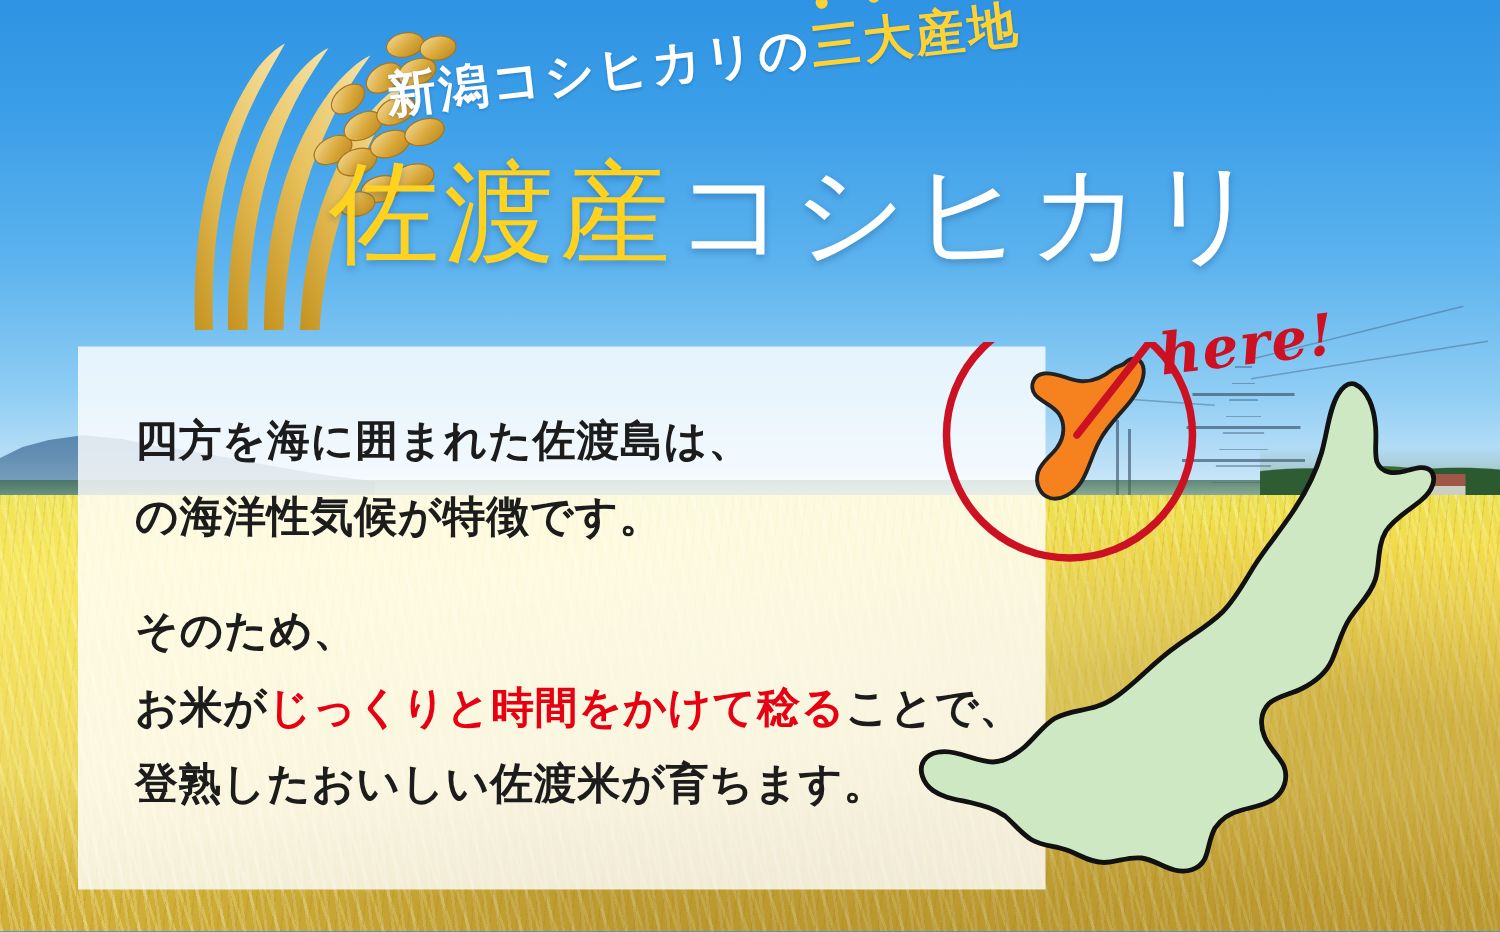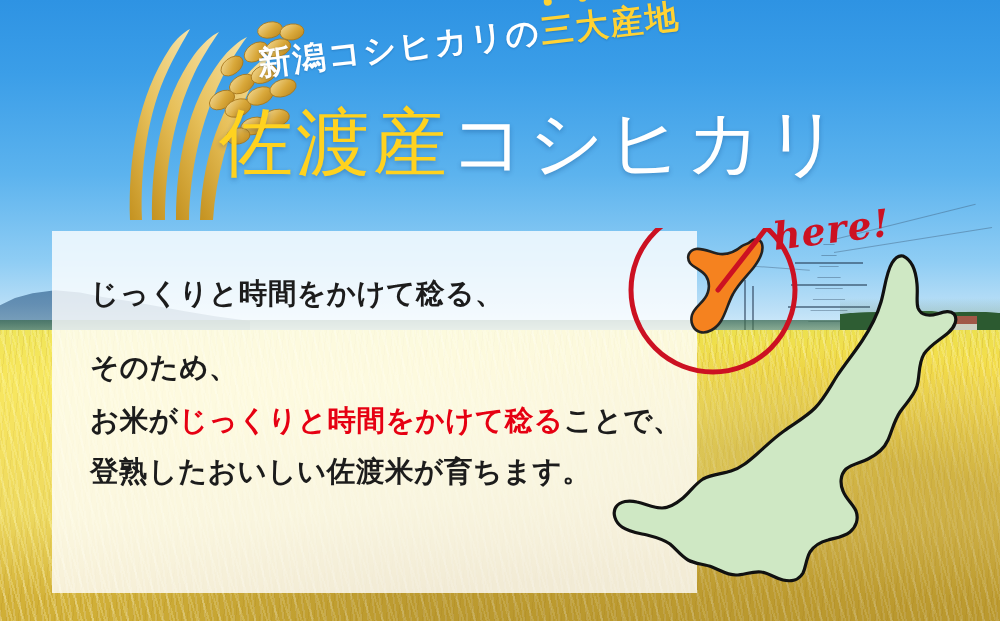--- a/index.html
+++ b/index.html
@@ -109,21 +109,21 @@
     box-shadow:0 0 0 0 rgba(0,0,0,0);
   }
   .panel-inner {
     position:absolute; left:90px; top:268px; width:590px;
   }
   .para {
     font-family:"DejaVu Sans", sans-serif;
     font-size:28.5px; font-weight:700; line-height:51px;
     color:#1c1c1c; letter-spacing:.6px; white-space:nowrap;
   }
-  .para.second { margin-top:25px;font-family:Liberation Mono, monospace; }
+  .para.second { margin-top:25px; }
   .para .red { color:#e60012; }
 
   
   .map-wrap { position:absolute; left:600px; top:228px; width:400px; height:393px; }
   .here-label {
     position:absolute; left:773px; top:214px;
     font-family:"DejaVu Serif", serif;
     font-style:italic; font-weight:700; font-size:38px;
     color:#cc1122; letter-spacing:1px;
     transform:rotate(-7deg); transform-origin:left center;
@@ -202,21 +202,24 @@
 
   <div class="headline-main">
     <span class="gold">佐渡産</span><span class="white">コシヒカリ</span>
   </div>
 
   <div class="panel"></div>
 
   <div class="panel-inner">
     <div>
       <div class="para">
-        <span>じっくりと時間をかけて稔る、</span>
+        <span>四方を海に囲まれた佐渡島は、</span>
+      </div>
+      <div class="para">
+        <span>の海洋性気候が特徴です。</span>
       </div>
     </div>
 
     <div>
       <div class="para second">
         <span>そのため、</span>
       </div>
       <div class="para">
         <span>お米が</span><span class="red">じっくりと時間をかけて稔る</span><span>ことで、</span>
       </div>

